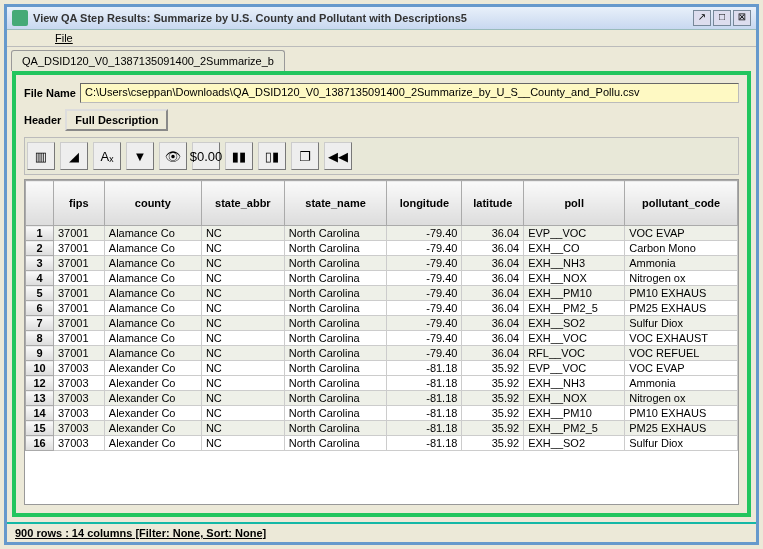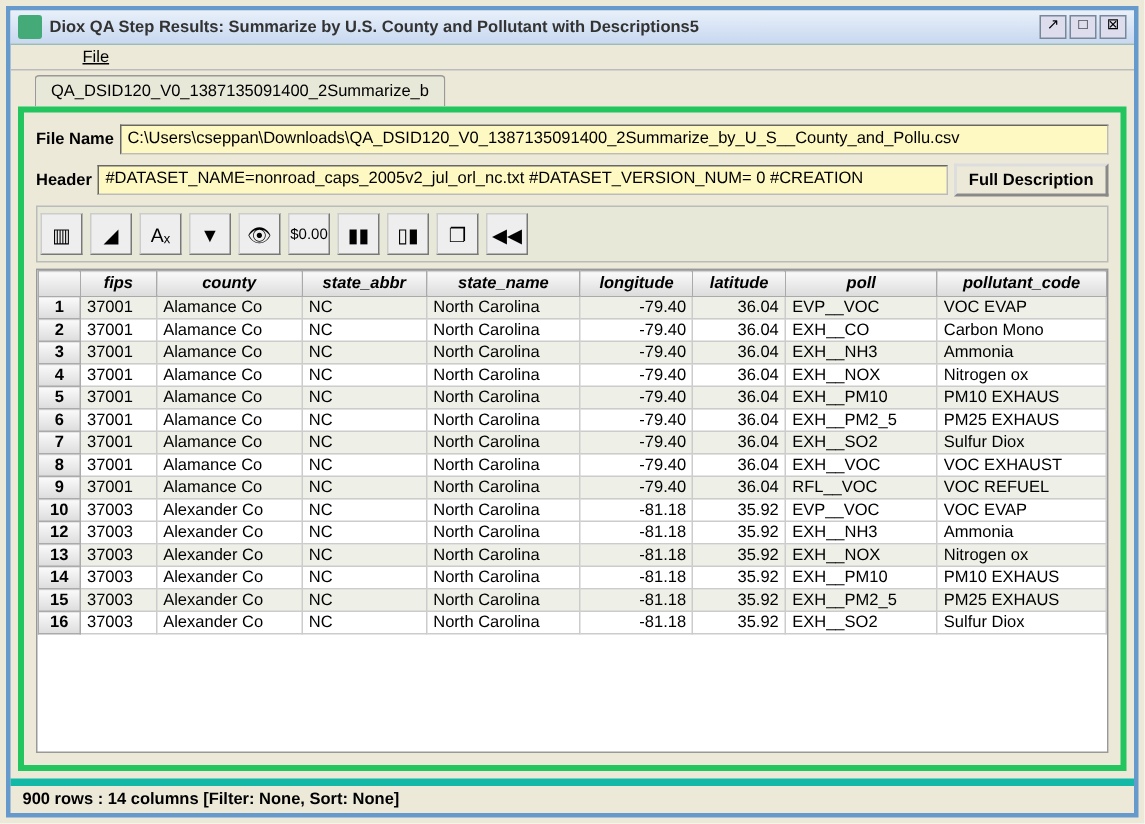--- a/index.html
+++ b/index.html
@@ -5,45 +5,45 @@
 * { box-sizing: border-box; font-family: Tahoma, Arial, sans-serif; font-size: 11px; }
 body { margin: 0; padding: 4px; background: #ece9d8; }
 .window { border: 3px solid #6699cc; background: #ece9d8; width: 755px; height: 541px; position: relative; display: flex; flex-direction: column; }
 .titlebar { background: linear-gradient(to bottom, #e8f0fa, #c8d8f0); border-bottom: 1px solid #9bb; padding: 3px 5px; display: flex; align-items: center; gap: 5px; }
 .titlebar-icon { width: 16px; height: 16px; background: #4a7; border-radius: 2px; }
 .titlebar-text { font-weight: bold; color: #333; flex: 1; }
 .titlebar-btns { display: flex; gap: 2px; }
 .titlebar-btn { width: 18px; height: 16px; border: 1px solid #789; background: #dde; text-align: center; line-height: 12px; font-size: 10px; cursor: pointer; }
 .menubar { padding: 2px 5px; border-bottom: 1px solid #bbb; }
 .menu-item { padding: 18px 6px; cursor: pointer; text-decoration: underline; margin-left: 37px; }
-.tabbar { padding: 3px 5px 0 16px; }
+.tabbar { padding: 3px 5px 0 4px; }
 .tab { display: inline-block; padding: 4px 10px; background: #e8e8d8; border: 1px solid #999; border-bottom: none; border-radius: 3px 3px 0 0; cursor: pointer; }
 .content { border: 4px solid #22c55e; margin: 0 5px 5px 5px; padding: 8px; background: #ece9d8; flex: 1; display: flex; flex-direction: column; overflow: hidden; }
 .field-row { display: flex; align-items: center; gap: 4px; margin-bottom: 6px; }
 .field-label { font-weight: bold; white-space: nowrap; }
 .text-input { flex: 1; border: 1px inset #bbb; padding: 2px 4px; background: #fef9c3; height: 20px; overflow: hidden; white-space: nowrap; }
 .btn { border: 2px outset #ddd; background: #ece9d8; padding: 3px 8px; font-weight: bold; cursor: pointer; white-space: nowrap; }
 .toolbar { display: flex; gap: 5px; padding: 4px 2px; border: 1px solid #bbb; background: #e8e8d8; margin-bottom: 4px; }
 .tb-btn { width: 28px; height: 28px; border: 1px outset #ccc; background: #eee; display: flex; align-items: center; justify-content: center; cursor: pointer; font-size: 13px; }
 .table-wrap { flex: 1; overflow: auto; border: 1px solid #999; background: #fff; }
 table { border-collapse: collapse; width: 100%; }
-th { background: linear-gradient(to bottom, #fafafa, #dcdcdc); border: 1px solid #aaa; padding: 2px 4px; font-weight: bold; text-align: center; position: sticky; top: 0; font-style: italic; }
+th { background: linear-gradient(to bottom, #fafafa, #dcdcdc); border: 1px solid #aaa; padding: 16px 4px; font-weight: bold; text-align: center; position: sticky; top: 0; }
 td { border: 1px solid #ccc; padding: 1px 4px; white-space: nowrap; }
 td.num { text-align: right; }
 .rowhdr { background: linear-gradient(to bottom, #fafafa, #dcdcdc); border: 1px solid #aaa; text-align: center; font-weight: bold; width: 28px; }
-.status { border-top: 5px solid #14b8a6; padding: 3px 8px; font-weight: bold; }
+.status { border-top: 2px solid #14b8a6; padding: 3px 8px; font-weight: bold; text-decoration: underline; }
 .even { background: #eef0e8; }
 </style>
 </head>
 <body>
 
 <div class="window">
   <div class="titlebar">
     <div class="titlebar-icon"></div>
-    <div class="titlebar-text">Diox QA Step Results: Summarize by U.S. County and Pollutant with Descriptions5</div>
+    <div class="titlebar-text">View QA Step Results: Summarize by U.S. County and Pollutant with Descriptions5</div>
     <div class="titlebar-btns">
       <div class="titlebar-btn">↗</div>
       <div class="titlebar-btn">□</div>
       <div class="titlebar-btn">⊠</div>
     </div>
   </div>
 
   <div class="menubar">
     <span class="menu-item">File</span>
   </div>
@@ -52,31 +52,30 @@
     <div class="tab">QA_DSID120_V0_1387135091400_2Summarize_b</div>
   </div>
 
   <div class="content">
     <div class="field-row">
       <span class="field-label">File Name</span>
       <div class="text-input">C:\Users\cseppan\Downloads\QA_DSID120_V0_1387135091400_2Summarize_by_U_S__County_and_Pollu.csv</div>
     </div>
     <div class="field-row">
       <span class="field-label">Header</span>
-      <div class="text-input">#DATASET_NAME=nonroad_caps_2005v2_jul_orl_nc.txt #DATASET_VERSION_NUM= 0 #CREATION</div>
       <button class="btn">Full Description</button>
     </div>
 
     <div class="toolbar">
       <div class="tb-btn">▥</div>
       <div class="tb-btn">◢</div>
       <div class="tb-btn">Aₓ</div>
       <div class="tb-btn">▼</div>
       <div class="tb-btn">👁</div>
-      <div class="tb-btn" style="font-size:10px">$0.00</div>
+      <div class="tb-btn" style="font-size:13px">$0.00</div>
       <div class="tb-btn">▮▮</div>
       <div class="tb-btn">▯▮</div>
       <div class="tb-btn">❐</div>
       <div class="tb-btn">◀◀</div>
     </div>
 
     <div class="table-wrap">
       <table>
         <thead>
             <tr id="hdr-row">

